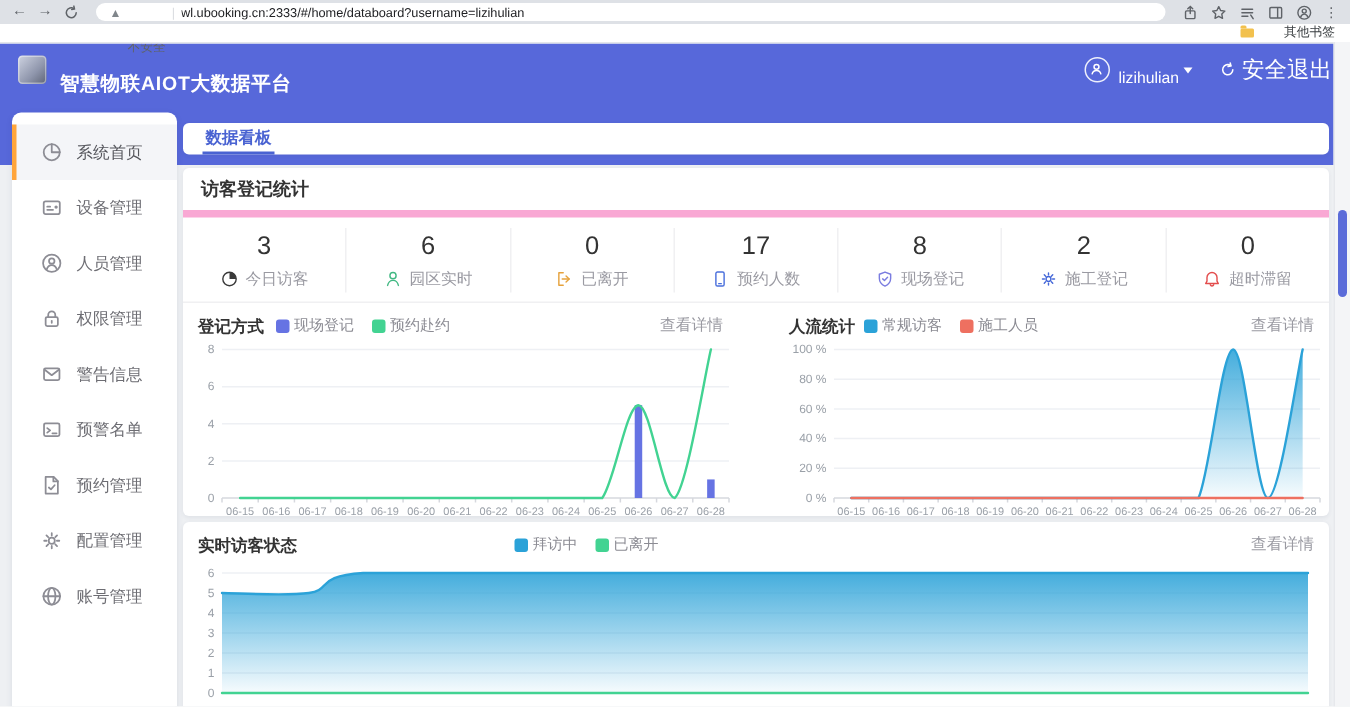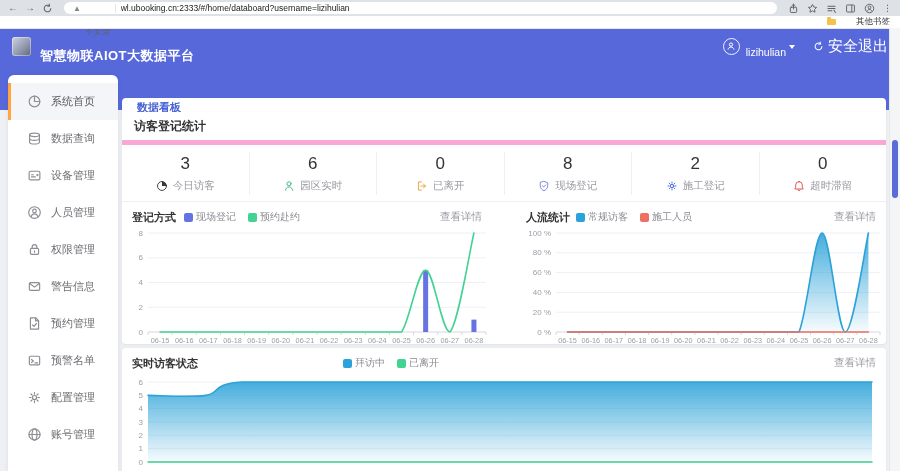--- a/index.html
+++ b/index.html
@@ -54,21 +54,21 @@
            border-radius:6px 6px 0 0;box-shadow:0 1px 4px rgba(40,50,90,.10);padding-top:8px;z-index:3;}
   .side-item{height:37px;display:flex;align-items:center;padding-left:19px;gap:9px;
              color:#6d6d73;font-size:11px;cursor:pointer;position:relative;}
   .side-item .side-icon{width:15px;height:15px;color:#8d8d95;flex:none;}
   .side-item .side-icon svg{display:block;width:100%;height:100%;}
   .side-item.active{background:#f4f5f8;color:#55565c;}
   .side-item.active::before{content:'';position:absolute;left:0;top:0;bottom:0;width:3px;background:#ffa53b;}
 
   .main{position:absolute;left:122px;right:14px;top:0;bottom:0;z-index:2;}
   .card{background:#fff;border-radius:4px;box-shadow:0 1px 3px rgba(40,50,90,.07);}
-  .tab-card{position:absolute;top:18px;left:0;right:0;height:21px;display:flex;align-items:stretch;padding:0 13px;margin-top:16px;}
+  .tab-card{position:absolute;top:18px;left:0;right:0;height:21px;display:flex;align-items:stretch;padding:0 13px;}
   .tab{font-size:11px;color:#4a63d2;font-weight:bold;display:flex;align-items:center;
        border-bottom:2px solid #4a63d2;padding:0 2px;cursor:pointer;}
 
   .content-card{position:absolute;top:48px;left:0;right:0;height:232px;}
   .section-head{height:28px;line-height:29px;padding:0 12px;font-size:12px;font-weight:bold;
                 color:#333;border-bottom:5px solid #f9a8d4;}
   .stats-row{display:flex;height:56px;border-bottom:1px solid #f0f0f2;align-items:center;}
   .stat{flex:1;text-align:center;border-right:1px solid #f0f0f2;padding:2px 0;}
   .stat:last-child{border-right:none;}
   .stat-value{font-size:17px;color:#333;font-weight:500;margin-bottom:5px;}
@@ -188,30 +188,20 @@
             <svg viewBox="0 0 14 14" fill="none" stroke="currentColor" stroke-width="1.1" stroke-linecap="round" stroke-linejoin="round">
               <circle cx="7" cy="7" r="5"></circle>
               <path d="M7 2v5h5"></path>
             </svg>
           </span>
           <span class="side-label">系统首页</span>
         </div>
         <div class="side-item">
           <span class="side-icon">
             <svg viewBox="0 0 14 14" fill="none" stroke="currentColor" stroke-width="1.1" stroke-linecap="round" stroke-linejoin="round">
-              <ellipse cx="7" cy="3.6" rx="4.6" ry="1.7"></ellipse>
-              <path d="M2.4 3.6v6.8c0 .95 2.06 1.7 4.6 1.7s4.6-.75 4.6-1.7V3.6"></path>
-              <path d="M2.4 7c0 .95 2.06 1.7 4.6 1.7s4.6-.75 4.6-1.7"></path>
-            </svg>
-          </span>
-          <span class="side-label">数据查询</span>
-        </div>
-        <div class="side-item">
-          <span class="side-icon">
-            <svg viewBox="0 0 14 14" fill="none" stroke="currentColor" stroke-width="1.1" stroke-linecap="round" stroke-linejoin="round">
               <rect x="2" y="3" width="10" height="8" rx="1.2"></rect>
               <path d="M4.2 6.3h1.8M4.2 8.3h3.6"></path>
               <circle cx="9.7" cy="6.6" r="0.5"></circle>
             </svg>
           </span>
           <span class="side-label">设备管理</span>
         </div>
         <div class="side-item">
           <span class="side-icon">
             <svg viewBox="0 0 14 14" fill="none" stroke="currentColor" stroke-width="1.1" stroke-linecap="round" stroke-linejoin="round">
@@ -237,36 +227,36 @@
             <svg viewBox="0 0 14 14" fill="none" stroke="currentColor" stroke-width="1.1" stroke-linecap="round" stroke-linejoin="round">
               <rect x="2.2" y="3.4" width="9.6" height="7.2" rx="1"></rect>
               <path d="M2.6 4.2L7 7.6l4.4-3.4"></path>
             </svg>
           </span>
           <span class="side-label">警告信息</span>
         </div>
         <div class="side-item">
           <span class="side-icon">
             <svg viewBox="0 0 14 14" fill="none" stroke="currentColor" stroke-width="1.1" stroke-linecap="round" stroke-linejoin="round">
+              <rect x="2.2" y="3" width="9.6" height="8" rx="1"></rect>
+              <path d="M4.2 6l1.8 1.4-1.8 1.4"></path>
+              <path d="M7.4 9.2h2.6"></path>
+            </svg>
+          </span>
+          <span class="side-label">预警名单</span>
+        </div>
+        <div class="side-item">
+          <span class="side-icon">
+            <svg viewBox="0 0 14 14" fill="none" stroke="currentColor" stroke-width="1.1" stroke-linecap="round" stroke-linejoin="round">
               <path d="M3.2 1.8h5l2.6 2.6v7.8H3.2z"></path>
               <path d="M8 1.8v2.8h2.8"></path>
               <path d="M5.2 8.4l1.3 1.2 2.3-2.6"></path>
             </svg>
           </span>
           <span class="side-label">预约管理</span>
-        </div>
-        <div class="side-item">
-          <span class="side-icon">
-            <svg viewBox="0 0 14 14" fill="none" stroke="currentColor" stroke-width="1.1" stroke-linecap="round" stroke-linejoin="round">
-              <rect x="2.2" y="3" width="9.6" height="8" rx="1"></rect>
-              <path d="M4.2 6l1.8 1.4-1.8 1.4"></path>
-              <path d="M7.4 9.2h2.6"></path>
-            </svg>
-          </span>
-          <span class="side-label">预警名单</span>
         </div>
         <div class="side-item">
           <span class="side-icon">
             <svg viewBox="0 0 14 14" fill="none" stroke="currentColor" stroke-width="1.1" stroke-linecap="round" stroke-linejoin="round">
               <circle cx="7" cy="7" r="1.9"></circle>
               <path d="M7 2.3v1.5M7 10.2v1.5M2.3 7h1.5M10.2 7h1.5M3.7 3.7l1.1 1.1M9.2 9.2l1.1 1.1M10.3 3.7L9.2 4.8M4.8 9.2l-1.1 1.1"></path>
             </svg>
           </span>
           <span class="side-label">配置管理</span>
         </div>
@@ -318,20 +308,32 @@
               <div class="stat-value">0</div>
               <div class="stat-label">
                 <span class="stat-icon" style="color:#e6a23c">
                   <svg viewBox="0 0 14 14" fill="none" stroke="currentColor" stroke-width="1.1" stroke-linecap="round" stroke-linejoin="round">
                     <path d="M6.4 2.2H3v9.6h3.4"></path>
                     <path d="M8.6 4.6L11 7l-2.4 2.4"></path>
                     <path d="M5.6 7H11"></path>
                   </svg>
                 </span>
                 <span>已离开</span>
+              </div>
+            </div>
+            <div class="stat">
+              <div class="stat-value">17</div>
+              <div class="stat-label">
+                <span class="stat-icon" style="color:#4a6fdc">
+                  <svg viewBox="0 0 14 14" fill="none" stroke="currentColor" stroke-width="1.1" stroke-linecap="round" stroke-linejoin="round">
+                    <rect x="3.8" y="1.6" width="6.4" height="10.8" rx="1.2"></rect>
+                    <path d="M6 10.6h2"></path>
+                  </svg>
+                </span>
+                <span>预约人数</span>
               </div>
             </div>
             <div class="stat">
               <div class="stat-value">8</div>
               <div class="stat-label">
                 <span class="stat-icon" style="color:#7a7ce0">
                   <svg viewBox="0 0 14 14" fill="none" stroke="currentColor" stroke-width="1.1" stroke-linecap="round" stroke-linejoin="round">
                     <path d="M7 1.6l4.4 1.7v3.1c0 3-1.9 5-4.4 6.1-2.5-1.1-4.4-3.1-4.4-6.1V3.3z"></path>
                     <path d="M5.2 6.9l1.4 1.3L9 5.7"></path>
                   </svg>

